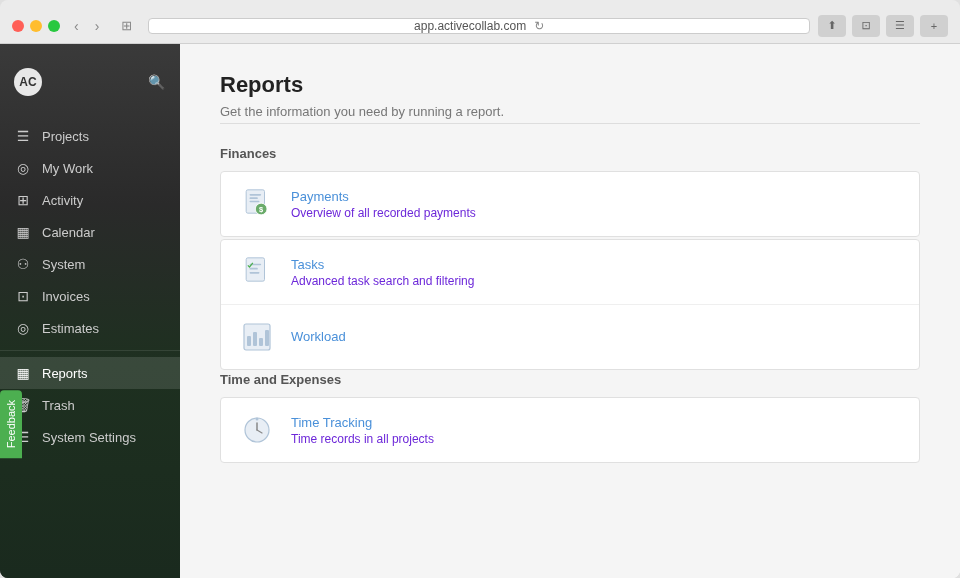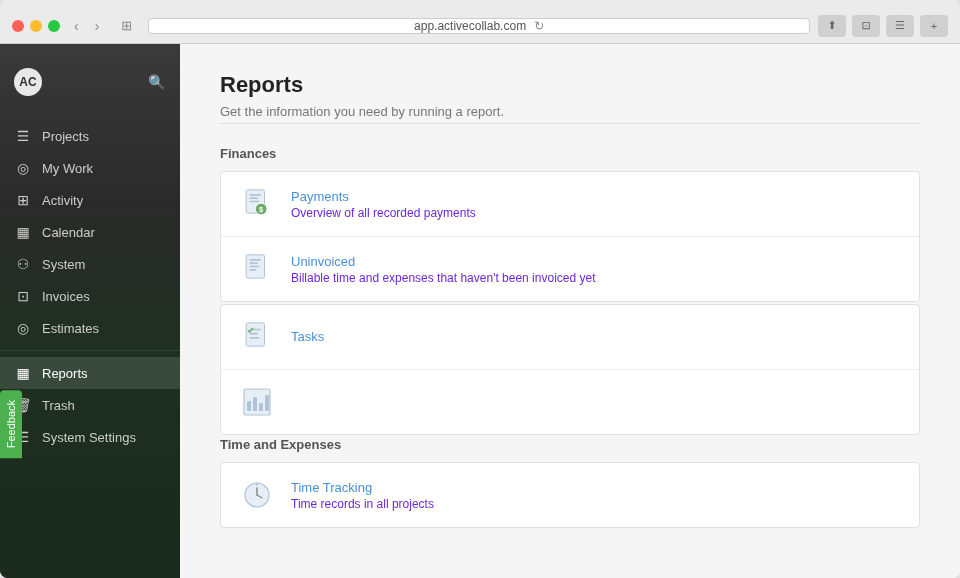--- a/index.html
+++ b/index.html
@@ -278,65 +278,52 @@
               <rect x="6" y="14" width="12" height="2" rx="1" fill="#b0c4d8"></rect>
               <circle cx="20" cy="24" r="7" fill="#6aab6a" stroke="white" stroke-width="1"></circle>
               <text x="20" y="28" text-anchor="middle" font-size="9" fill="white" font-weight="bold">$</text>
             </svg>
           </div>
           <div class="report-info">
             <div class="report-name">Payments</div>
             <div class="report-desc">Overview of all recorded payments</div>
           </div>
         </div>
-        <div class="report-item">
-          <div class="report-icon">
-            <svg viewBox="0 0 30 36" fill="none" xmlns="http://www.w3.org/2000/svg">
-              <rect x="2" y="1" width="22" height="28" rx="2" fill="#e8eef5" stroke="#b0c4d8" stroke-width="1.2"></rect>
-              <rect x="6" y="6" width="14" height="2" rx="1" fill="#b0c4d8"></rect>
-              <rect x="6" y="10" width="10" height="2" rx="1" fill="#b0c4d8"></rect>
-              <rect x="6" y="14" width="12" height="2" rx="1" fill="#b0c4d8"></rect>
-              <rect x="6" y="18" width="8" height="2" rx="1" fill="#b0c4d8"></rect>
-            </svg>
-          </div>
-          <div class="report-info">
-            <div class="report-name">Uninvoiced</div>
-            <div class="report-desc">Billable time and expenses that haven't been invoiced yet</div>
-          </div>
-        </div>
       </div>
     </div>
 
     <div class="section-group">
       <div class="report-card">
         <div class="report-item">
           <div class="report-icon">
             <svg viewBox="0 0 30 36" fill="none" xmlns="http://www.w3.org/2000/svg">
               <rect x="2" y="1" width="22" height="28" rx="2" fill="#e8eef5" stroke="#b0c4d8" stroke-width="1.2"></rect>
               <rect x="6" y="8" width="14" height="2" rx="1" fill="#b0c4d8"></rect>
               <rect x="6" y="13" width="10" height="2" rx="1" fill="#b0c4d8"></rect>
               <rect x="6" y="18" width="12" height="2" rx="1" fill="#b0c4d8"></rect>
               <polyline points="4,10 6,12 10,7" stroke="#4CAF50" stroke-width="1.5" fill="none"></polyline>
             </svg>
           </div>
           <div class="report-info">
             <div class="report-name">Tasks</div>
+            <div class="report-desc">Advanced task search and filtering</div>
           </div>
         </div>
         <div class="report-item">
           <div class="report-icon">
             <svg viewBox="0 0 30 30" fill="none" xmlns="http://www.w3.org/2000/svg">
               <rect x="2" y="2" width="26" height="26" rx="2" fill="#e8eef5" stroke="#b0c4d8" stroke-width="1.2"></rect>
               <rect x="5" y="14" width="4" height="10" rx="1" fill="#b0c4d8"></rect>
               <rect x="11" y="10" width="4" height="14" rx="1" fill="#b0c4d8"></rect>
               <rect x="17" y="16" width="4" height="8" rx="1" fill="#b0c4d8"></rect>
               <rect x="23" y="8" width="4" height="16" rx="1" fill="#b0c4d8"></rect>
             </svg>
           </div>
           <div class="report-info">
+            <div class="report-name">Workload</div>
           </div>
         </div>
       </div>
     </div>
 
     <div class="section-group">
       <div class="section-title">Time and Expenses</div>
       <div class="report-card">
         <div class="report-item">
           <div class="report-icon">

